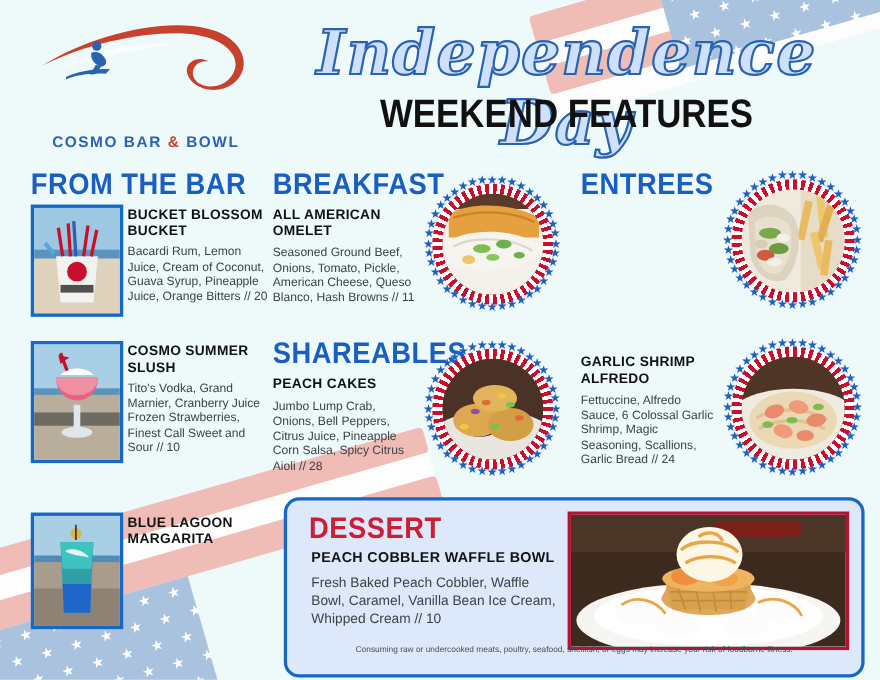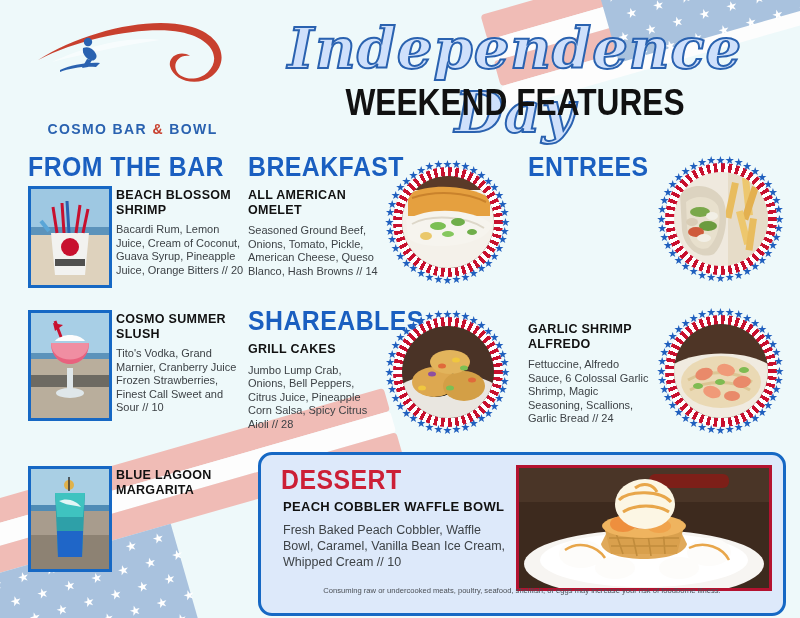--- a/index.html
+++ b/index.html
@@ -199,21 +199,21 @@
         <rect x="0" y="46" width="78" height="50" fill="#ded2bd"></rect>
         <path d="M20 44 L58 44 L54 86 L24 86 Z" fill="#f2f2f0"></path>
         <circle cx="39" cy="58" r="9" fill="#c8102e"></circle>
         <rect x="24" y="70" width="30" height="7" fill="#1a1a1a" opacity=".75"></rect>
         <path d="M26 44 L22 18 M33 44 L31 14 M45 44 L49 16 M52 44 L57 20" stroke="#c8102e" stroke-width="3" fill="none"></path>
         <path d="M38 44 L36 12" stroke="#2a62b0" stroke-width="3" fill="none"></path>
         <path d="M18 42 L10 32" stroke="#5aa6d8" stroke-width="4" fill="none"></path>
       </svg>
     </div>
     <div style="position:absolute;left:88px;top:2px;width:128px;">
-      <div class="item-name">BEACH BLOSSOM SHRIMP</div>
+      <div class="item-name">BUCKET BLOSSOM BUCKET</div>
       <div class="item-desc" style="margin-top:6px;">Bacardi Rum, Lemon Juice, Cream of Coconut, Guava Syrup, Pineapple Juice, Orange Bitters // 20</div>
     </div>
   </div>
 
   <div class="col-item" style="left:28px;top:310px;width:215px;">
     <div class="drink-frame" style="left:0;top:0;width:78px;height:105px;">
       <svg class="drink-img" viewBox="0 0 78 105" preserveAspectRatio="none">
         <rect x="0" y="0" width="78" height="42" fill="#a8cfe6"></rect>
         <rect x="0" y="40" width="78" height="8" fill="#5c93bb"></rect>
         <rect x="0" y="46" width="78" height="59" fill="#b9ae9c"></rect>
@@ -249,21 +249,21 @@
       </svg>
     </div>
     <div style="position:absolute;left:88px;top:2px;width:128px;">
       <div class="item-name">BLUE LAGOON MARGARITA</div>
     </div>
   </div>
 
   <div class="sec-head" style="left:248px;top:152px;">BREAKFAST</div>
   <div class="col-item" style="left:248px;top:188px;width:132px;">
     <div class="item-name">ALL AMERICAN OMELET</div>
-    <div class="item-desc" style="margin-top:7px;">Seasoned Ground Beef, Onions, Tomato, Pickle, American Cheese, Queso Blanco, Hash Browns // 14</div>
+    <div class="item-desc" style="margin-top:7px;">Seasoned Ground Beef, Onions, Tomato, Pickle, American Cheese, Queso Blanco, Hash Browns // 11</div>
   </div>
 
   <div class="circ" style="left:384px;top:158px;width:128px;height:128px;">
     <div class="dashring" style="inset:9px;"></div>
     <div class="photo" style="inset:18px;">
       <svg class="img" viewBox="0 0 92 92" preserveAspectRatio="none">
         <rect width="92" height="92" fill="#5a3a28"></rect>
         <rect y="14" width="92" height="78" fill="#f4f1ea"></rect>
         <path d="M6 18 C30 6 68 10 88 22 L88 40 L6 40 Z" fill="#e5a03f"></path>
         <path d="M10 22 C34 14 64 16 84 26" stroke="#c9822c" stroke-width="2" fill="none"></path>
@@ -314,21 +314,21 @@
       <span class="starpt" style="left:11.6px;top:24.4px;">★</span>
       <span class="starpt" style="left:17.5px;top:17.5px;">★</span>
       <span class="starpt" style="left:24.4px;top:11.6px;">★</span>
       <span class="starpt" style="left:32.2px;top:6.8px;">★</span>
       <span class="starpt" style="left:40.6px;top:3.3px;">★</span>
       <span class="starpt" style="left:49.4px;top:1.2px;">★</span>
     </div>
 
   <div class="sec-head" style="left:248px;top:306px;">SHAREABLES</div>
   <div class="col-item" style="left:248px;top:342px;width:132px;">
-    <div class="item-name">GRILL CAKES</div>
+    <div class="item-name">PEACH CAKES</div>
     <div class="item-desc" style="margin-top:7px;">Jumbo Lump Crab, Onions, Bell Peppers, Citrus Juice, Pineapple Corn Salsa, Spicy Citrus Aioli // 28</div>
   </div>
 
   <div class="circ" style="left:384px;top:308px;width:128px;height:128px;">
     <div class="dashring" style="inset:9px;"></div>
     <div class="photo" style="inset:18px;">
       <svg class="img" viewBox="0 0 92 92" preserveAspectRatio="none">
         <rect width="92" height="92" fill="#4a3326"></rect>
         <path d="M0 58 C24 44 70 44 92 58 L92 92 L0 92 Z" fill="#e9e6e0"></path>
         <ellipse cx="34" cy="56" rx="22" ry="15" fill="#d9a košt"></ellipse>

